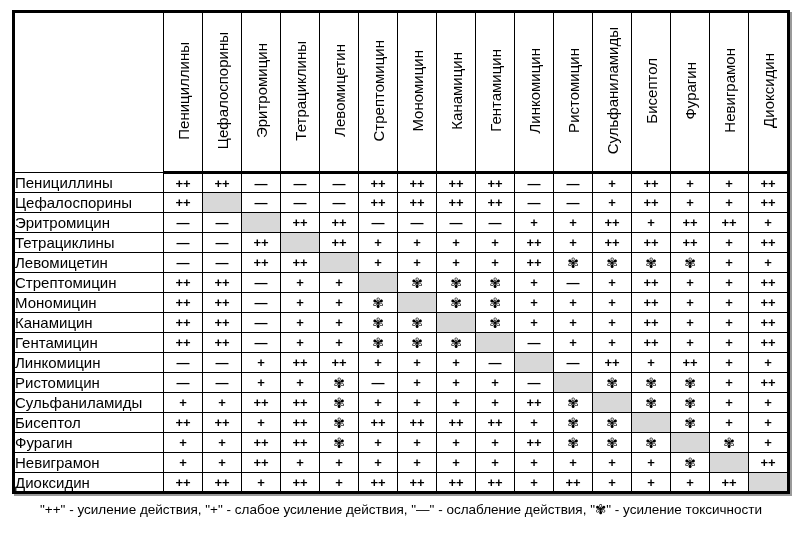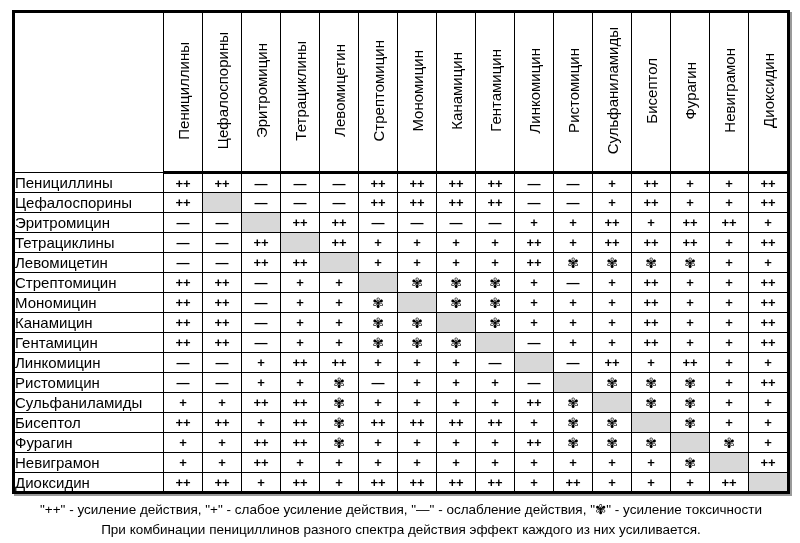--- a/index.html
+++ b/index.html
@@ -417,16 +417,15 @@
           <td>+</td>
           <td>+</td>
           <td>++</td>
           <td class="diag"></td>
         </tr>
       </tbody>
   </table>
 
   <div class="legend">
     <div>"++" - усиление действия, "+" - слабое усиление действия, "—" - ослабление действия, "✾" - усиление токсичности</div>
-    <div>При комбинации пенициллинов разного спектра действия эффект каждого из них усиливается.</div>
   </div>
 
 </div>
 
 </body></html>

